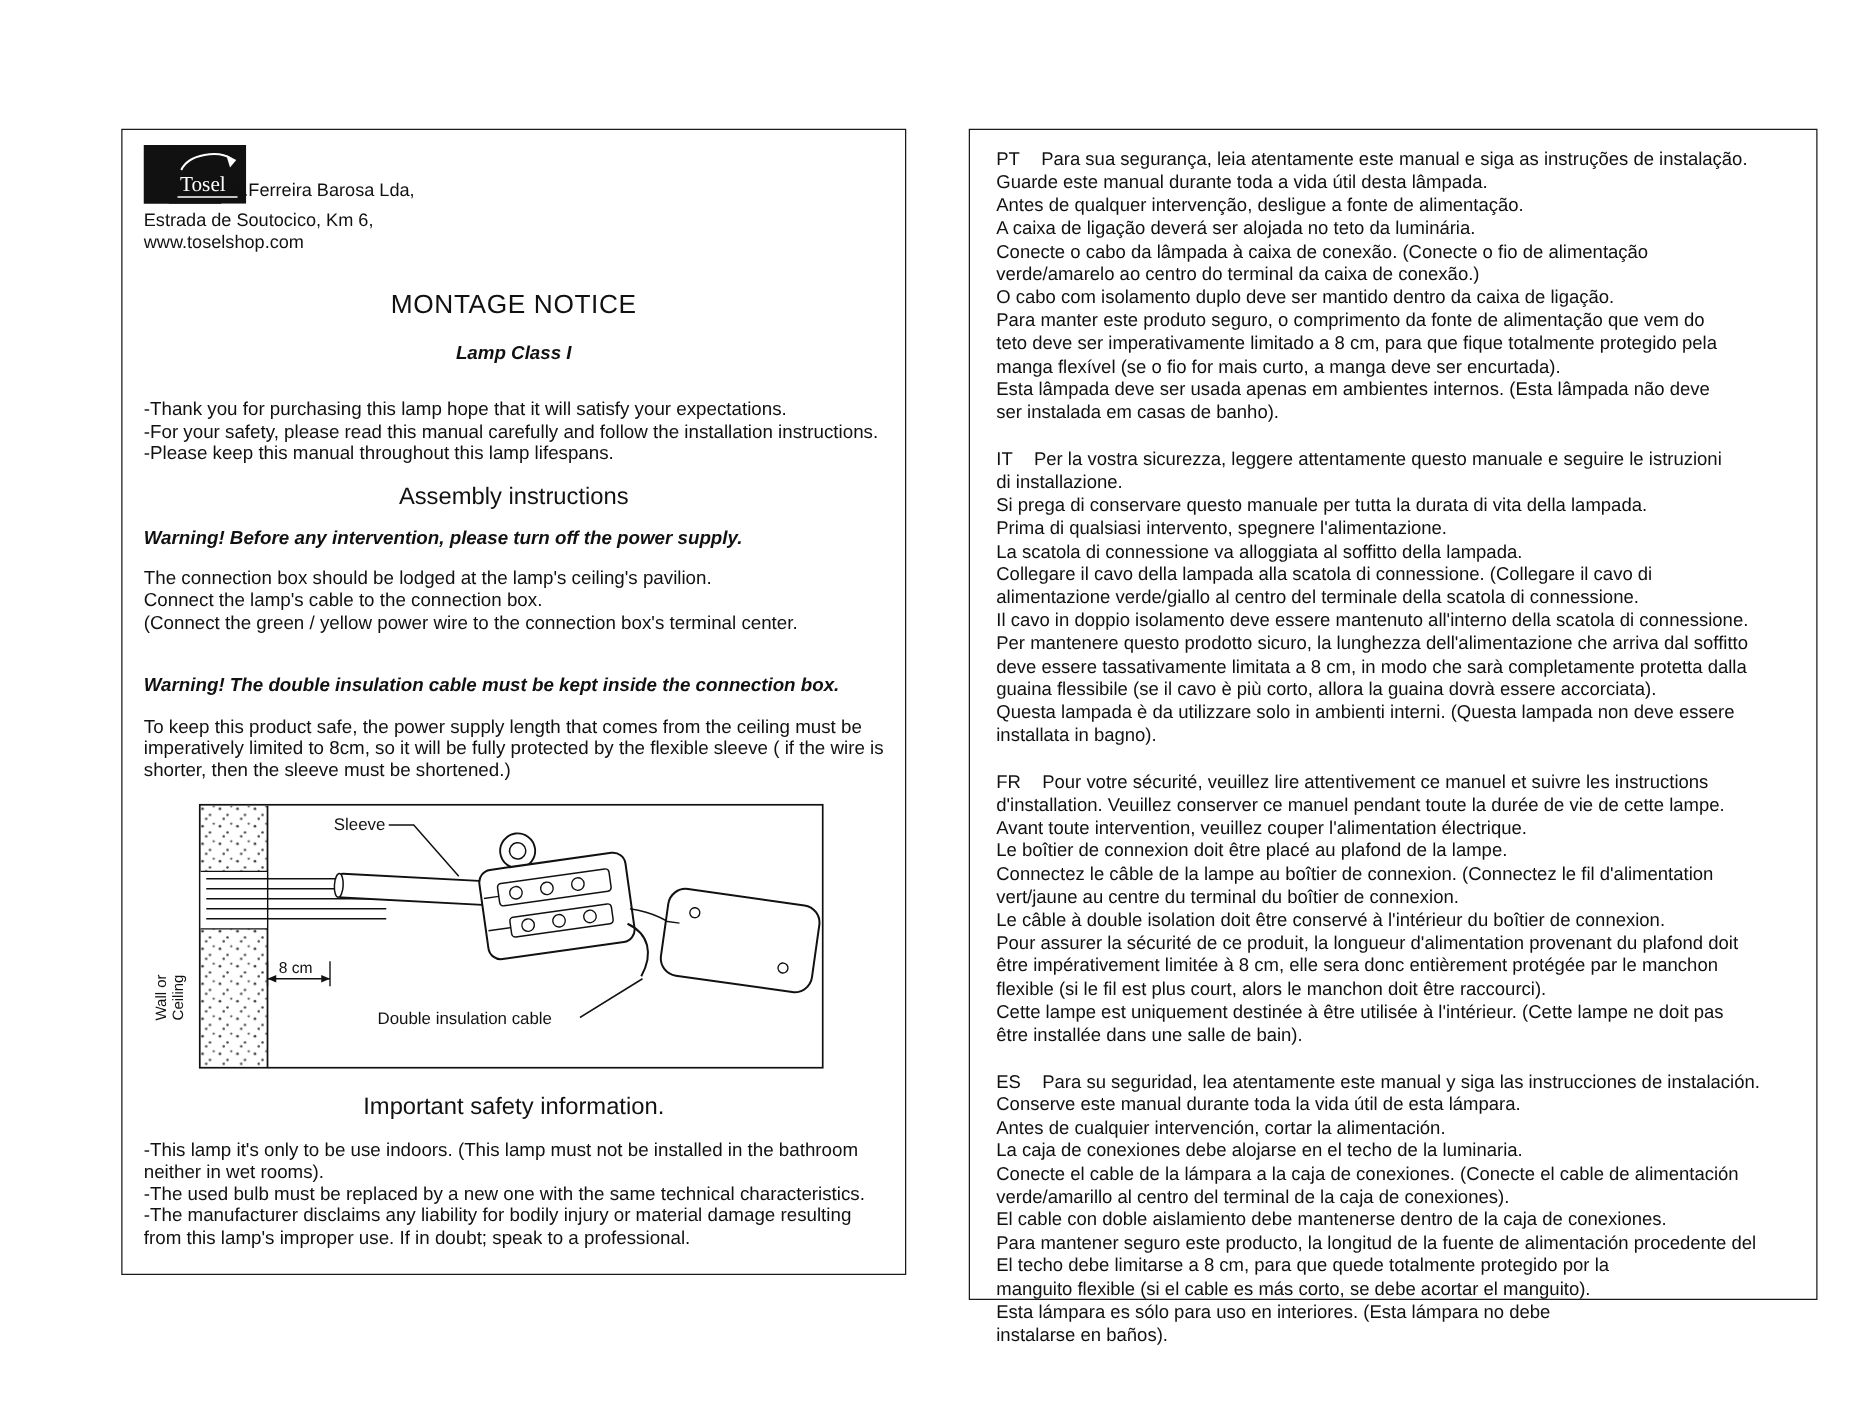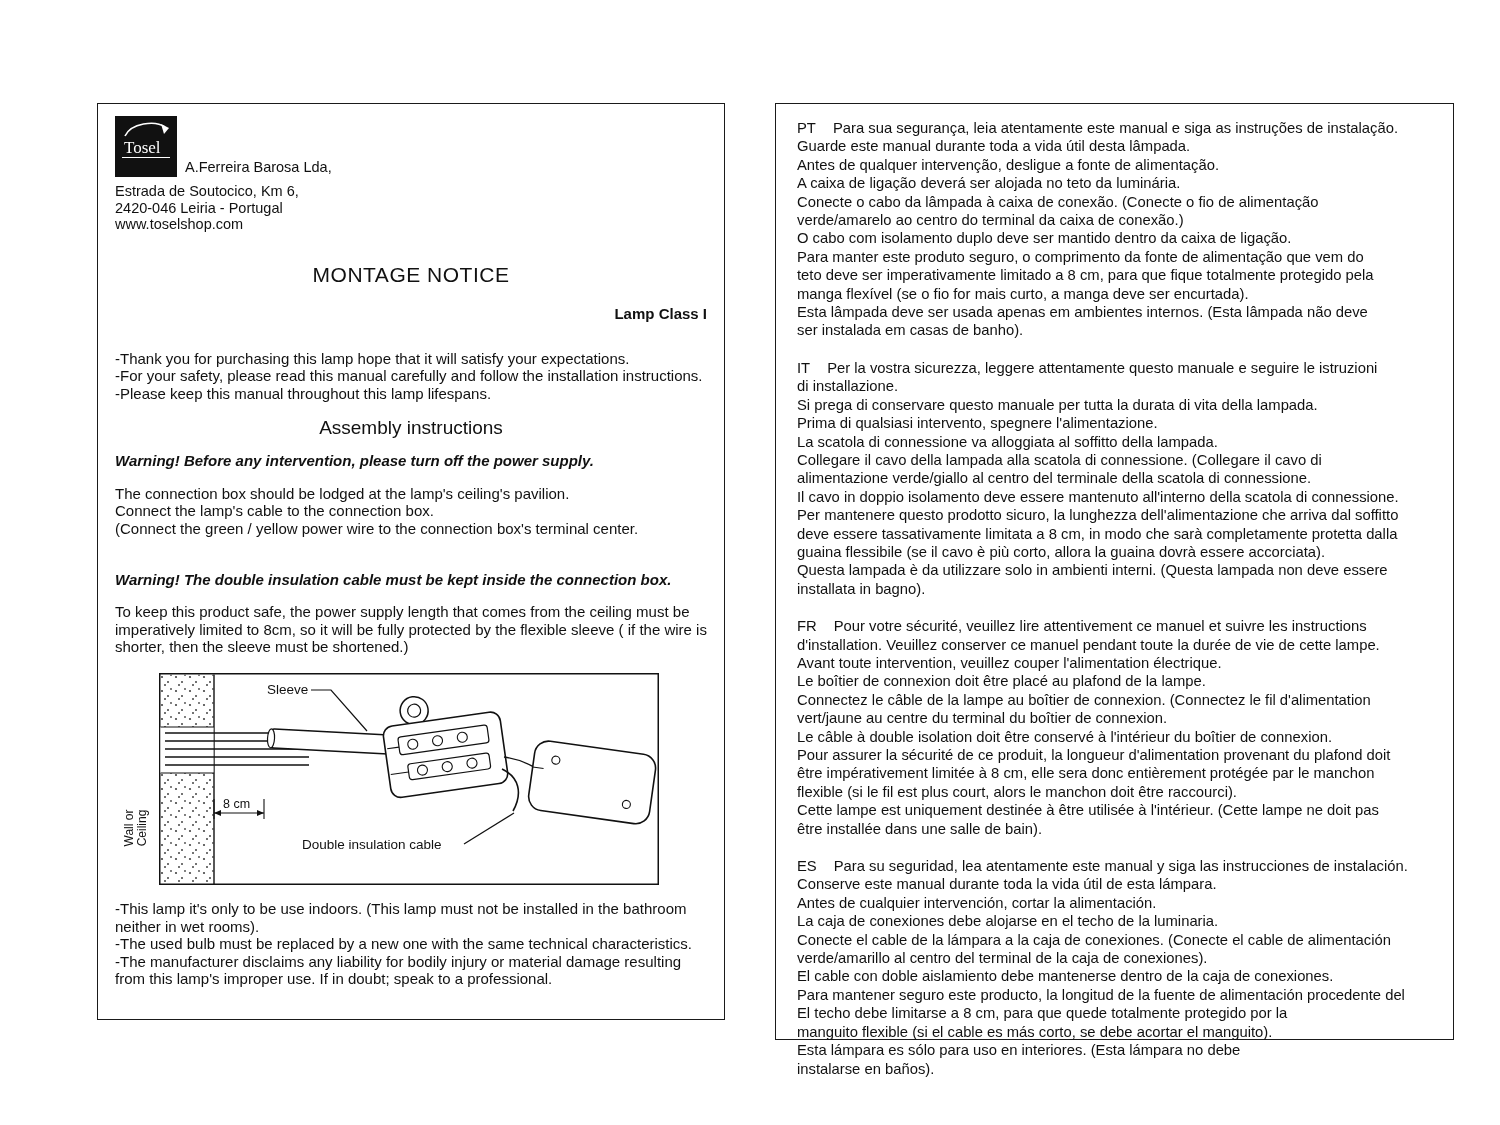--- a/index.html
+++ b/index.html
@@ -9,28 +9,28 @@
     font-family:"Liberation Sans", sans-serif; color:#111;
   }
   .sheet { position:absolute; background:#fff; border:1.5px solid #1a1a1a; }
   .sheet.left  { left:97px;  top:103px; width:628px; height:917px; padding:12px 17px; }
   .sheet.right { left:775px; top:103px; width:679px; height:937px; padding:15px 21px;
                  font-size:14.8px; line-height:18.4px; }
   .pre { white-space:pre-line; }
 
   
   .brand-row { display:flex; align-items:flex-end; gap:8px; }
-  .logo { width:62px; height:61px; background:#111; flex:0 0 auto; }
+  .logo { width:62px; height:47px; background:#111; flex:0 0 auto;padding-left:20px; }
   .logo svg { display:block; }
   .company-line1 { font-size:14.5px; padding-bottom:2px; }
   .company-rest { font-size:14.5px; line-height:16.5px; margin-top:6px; }
 
   
   .title { margin-top:30px; text-align:center; font-size:21px; font-weight:400; letter-spacing:0.5px; }
-  .subtitle { margin-top:18px; text-align:right; font-size:15px; font-weight:bold; }
+  .subtitle { margin-top:18px; text-align:center; font-size:15px; font-weight:bold;font-style:italic; }
   .body-text { font-size:15px; line-height:17.6px; }
   .intro { margin-top:28px; }
   .section-heading { margin-top:15px; text-align:center; font-size:19px; font-weight:400; }
   .warn { margin-top:13px; font-weight:bold;font-style:italic; }
   .para { margin-top:15px; }
 
   
   .diagram-wrap { position:relative; width:548px; margin:17px 0 0 44px; }
   .diagram-wrap svg { display:block; }
   .wall-label {
@@ -59,21 +59,20 @@
         <path d="M10 20 C 16 7, 40 4, 50 11" stroke="#fff" stroke-width="1.6" fill="none"></path>
         <path d="M46 8 l8 4 -5 6 z" fill="#fff"></path>
         <text class="logo-text" x="9" y="37" font-size="17">Tosel</text>
         <line x1="7" y1="41.5" x2="55" y2="41.5" stroke="#fff" stroke-width="1.2"></line>
       </svg>
     </div>
     <div class="company-line1">A.Ferreira Barosa Lda,</div>
   </div>
   <div class="company-rest">
     <div>Estrada de Soutocico, Km 6,</div>
-    <div>2420-046 Leiria - Portugal</div>
     <div>www.toselshop.com</div>
   </div>
 
   <h1 class="title">MONTAGE NOTICE</h1>
   <h2 class="subtitle">Lamp Class I</h2>
 
   <p class="pre body-text intro">-Thank you for purchasing this lamp hope that it will satisfy your expectations.
 -For your safety, please read this manual carefully and follow the installation instructions.
 -Please keep this manual throughout this lamp lifespans.</p>
 
@@ -160,20 +159,21 @@
       <path d="M105 140 l-7 -3 v6 z" fill="#111"></path>
       <text x="64" y="135" font-size="12.5">8 cm</text>
 
       <text x="143" y="176" font-size="13.5">Double insulation cable</text>
       <path d="M305 171 L355 140" stroke="#111" stroke-width="1.2" fill="none"></path>
     </svg>
     <div class="wall-label">Wall or
 Ceiling</div>
   </div>
 
+  <h2 class="section-heading" style="margin-top:20px;">Important safety information.</h2>
 
   <p class="pre body-text para">-This lamp it's only to be use indoors. (This lamp must not be installed in the bathroom
 neither in wet rooms).
 -The used bulb must be replaced by a new one with the same technical characteristics.
 -The manufacturer disclaims any liability for bodily injury or material damage resulting
 from this lamp's improper use. If in doubt; speak to a professional.</p>
 
 </div>
 
 <div class="sheet right">

